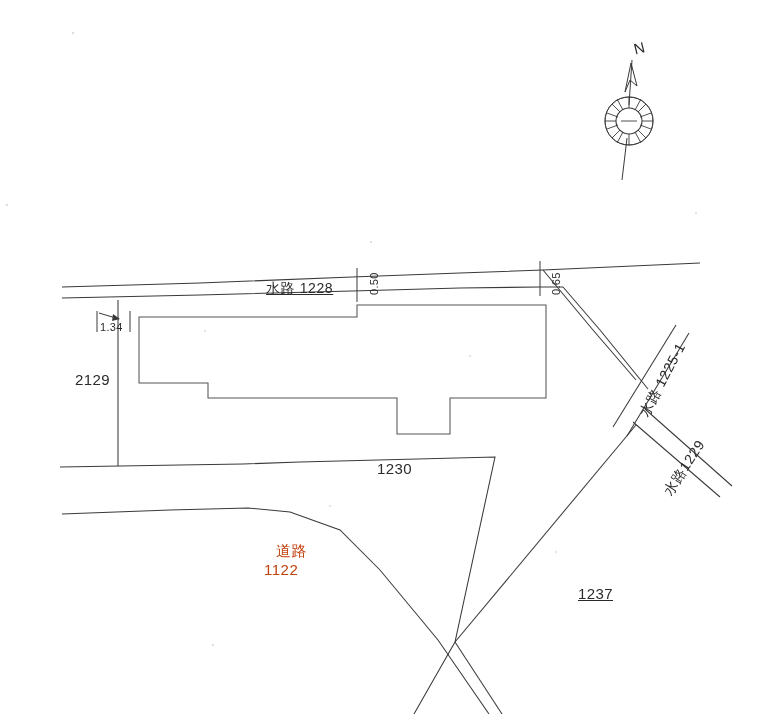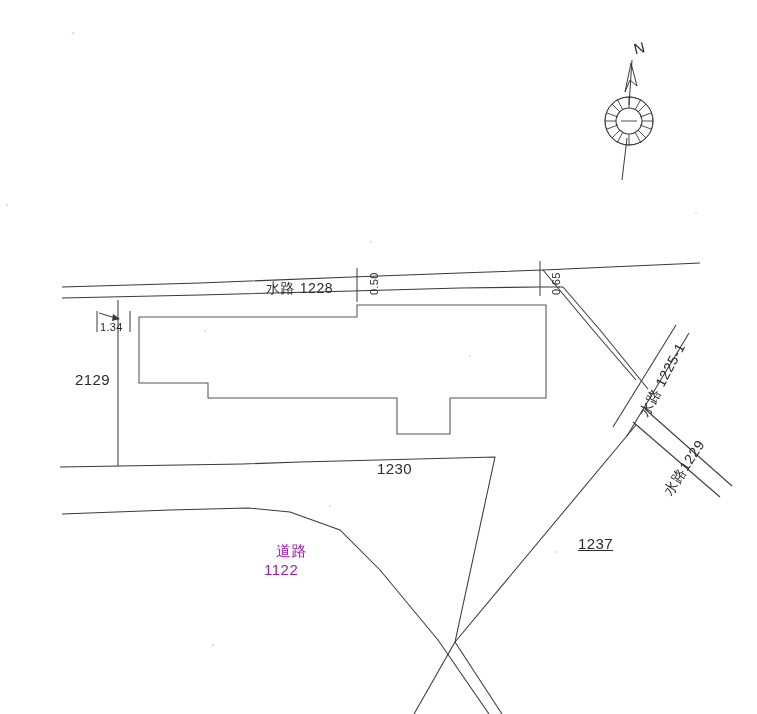--- a/index.html
+++ b/index.html
@@ -48,21 +48,21 @@
   }
   .lbl-dim {
     font-size: 11px;
     letter-spacing: 0.3px;
     color: #2b2b2b;
   }
   .lbl-road {
     font-size: 15px;
     text-align: center;
     letter-spacing: 0.5px;
-    color: #a21caf;
+    color: #c2410c;
   }
   .lbl-north {
     font-size: 15px;
     color: #2b2b2b;
     letter-spacing: 0.5px;
   }
   .rot-90ccw {
     transform: rotate(-90deg);
     transform-origin: left top;
   }
@@ -184,33 +184,33 @@
       <circle cx="470" cy="356" r="1.1"></circle>
       <circle cx="330" cy="506" r="1.1"></circle>
       <circle cx="213" cy="645" r="1.2"></circle>
       <circle cx="696" cy="213" r="1.1"></circle>
       <circle cx="556" cy="552" r="1.1"></circle>
     </g>
   </svg>
 
   <div class="lbl lbl-north rot-n" style="left:632px; top:42px;">N</div>
 
-  <div class="lbl lbl-waterway" style="left:266px; top:281px;">水路 1228</div>
+  <div class="lbl lbl-waterway" style="left:266px; top:281px;text-decoration:underline;">水路 1228</div>
 
   <div class="lbl lbl-dim rot-90ccw" style="left:368px; top:295px;">0.50</div>
 
   <div class="lbl lbl-dim rot-90ccw" style="left:550px; top:295px;">0.65</div>
 
   <div class="lbl lbl-dim" style="left:100px; top:321px;">1.34</div>
 
   <div class="lbl lbl-parcel" style="left:75px; top:372px;">2129</div>
 
   <div class="lbl lbl-parcel" style="left:377px; top:461px;">1230</div>
 
-  <div class="lbl lbl-parcel" style="left:578px; top:536px;text-decoration:underline;">1237</div>
+  <div class="lbl lbl-parcel" style="left:578px; top:586px;text-decoration:underline;">1237</div>
 
   <div class="lbl lbl-waterway rot-diag" style="left:637px; top:412px;">水路 1225-1</div>
 
   <div class="lbl lbl-waterway rot-diag2" style="left:661px; top:490px;">水路1229</div>
 
   <div class="lbl lbl-road" style="left:276px; top:543px;">道路</div>
   <div class="lbl lbl-road" style="left:264px; top:562px;">1122</div>
 
 </div>
 

